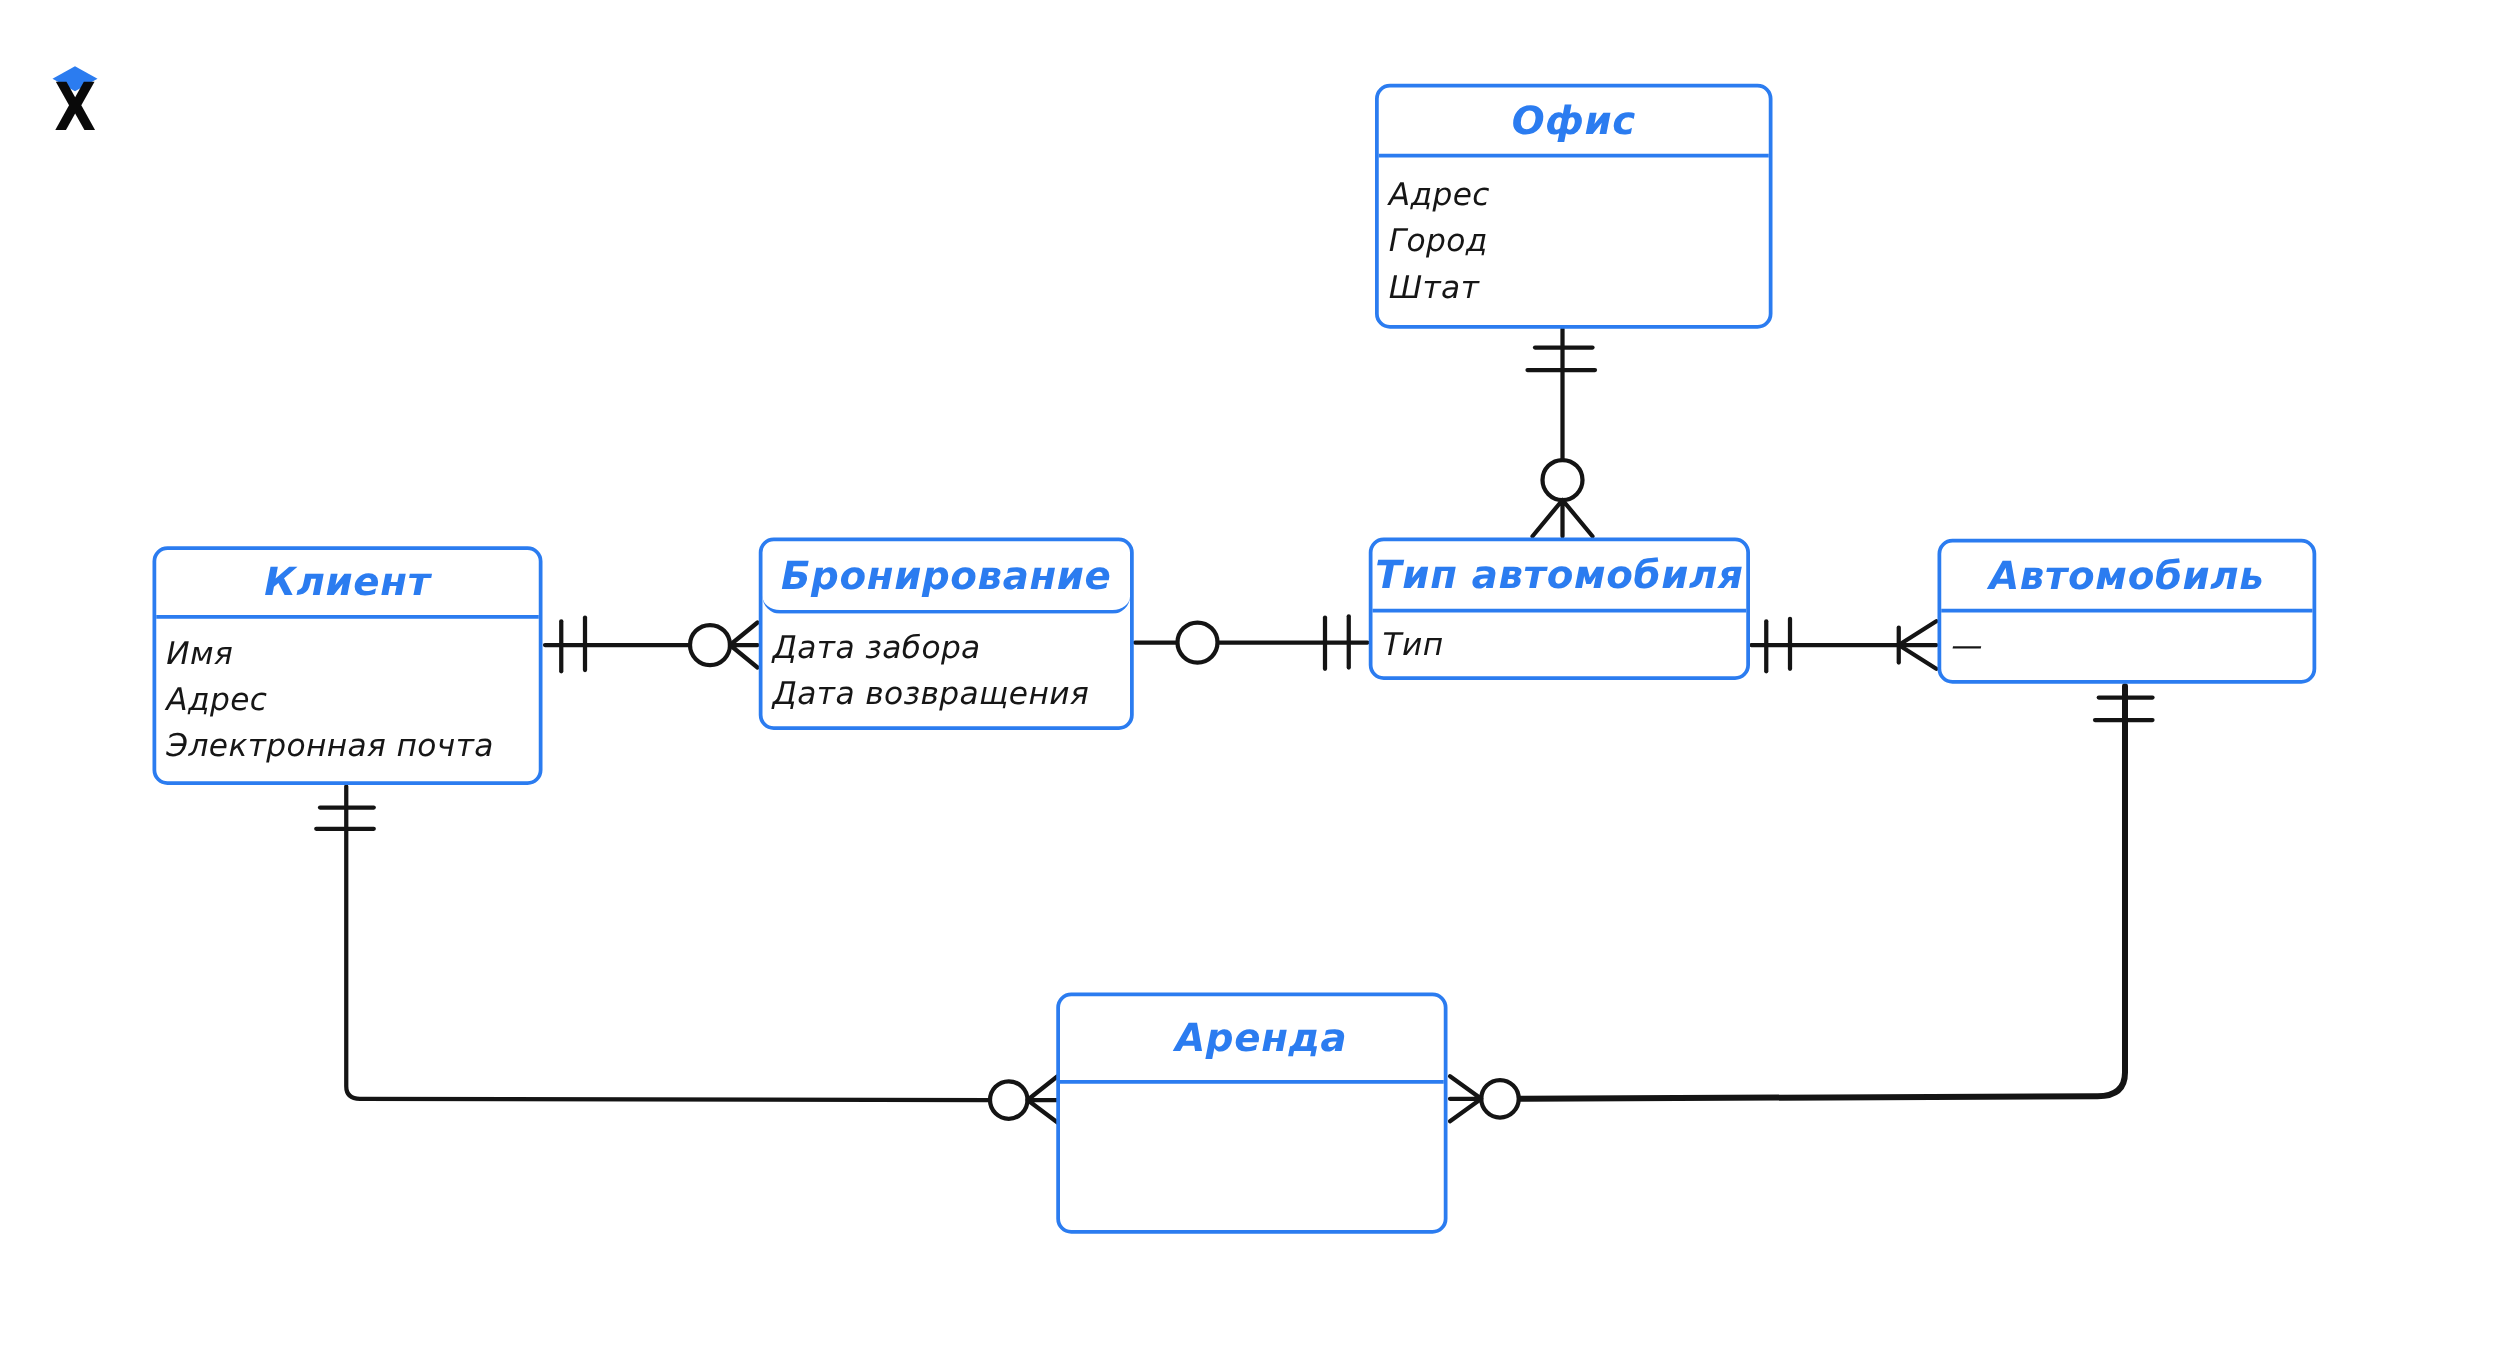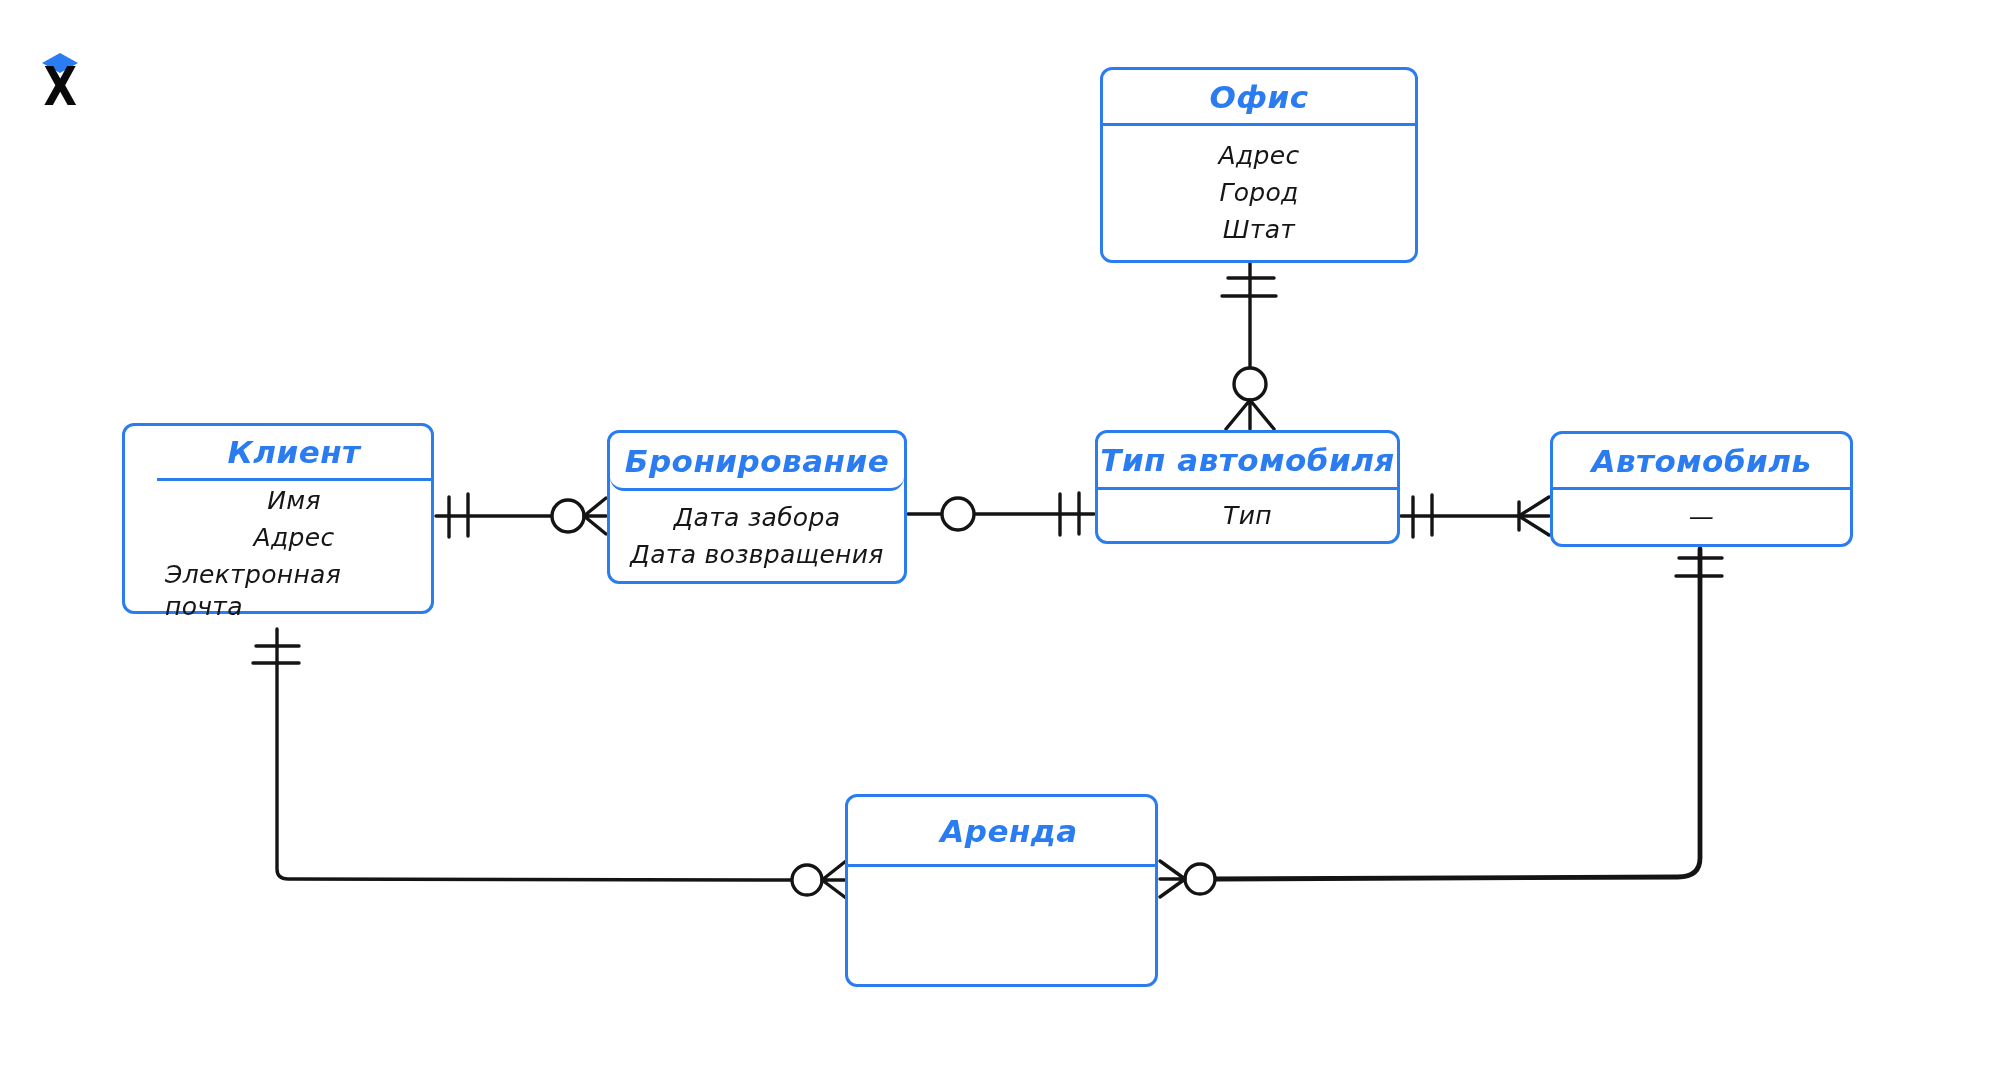--- a/index.html
+++ b/index.html
@@ -24,21 +24,21 @@
   }
   .entity-title{
     box-sizing:border-box;flex:0 0 auto;
     border-bottom:3.3px solid #2b7cf0;
     display:flex;align-items:center;justify-content:center;
     color:#2b7cf0;font-style:italic;font-weight:600;font-size:31px;
     letter-spacing:.5px;
   }
   .entity-body{
     flex:1 1 auto;display:flex;flex-direction:column;
-    align-items:center;justify-content:center;gap:5px;
+    align-items:flex-start;justify-content:center;gap:5px;
     color:#161616;font-style:italic;font-size:25px;line-height:1.28;
     letter-spacing:.3px;padding:4px 8px;
   }
   
   .connector-layer{position:absolute;left:0;top:0;pointer-events:none;}
   .connector-layer g{pointer-events:stroke;}
   .rel{stroke:#141414;stroke-width:3.4;fill:none;stroke-linecap:round;}
   .rel-thick{stroke:#141414;stroke-width:4.8;fill:none;stroke-linecap:round;}
   .zero-circle{stroke:#141414;stroke-width:3.4;fill:#ffffff;}
 </style>
@@ -106,21 +106,21 @@
 
   <div class="entity" style="left:1100px;top:67px;width:318px;height:196px;">
     <div class="entity-title" style="height:56px;">Офис</div>
     <div class="entity-body">
       <div>Адрес</div>
       <div>Город</div>
       <div>Штат</div>
     </div>
   </div>
 
-  <div class="entity" style="left:122px;top:423px;width:312px;height:191px;padding-left:32px;">
+  <div class="entity" style="left:122px;top:437px;width:312px;height:191px;">
     <div class="entity-title" style="height:55px;">Клиент</div>
     <div class="entity-body">
       <div>Имя</div>
       <div>Адрес</div>
       <div>Электронная почта</div>
     </div>
   </div>
 
   <div class="entity" style="left:607px;top:430px;width:300px;height:154px;">
     <div class="entity-title" style="height:58px;border-radius:14px;">Бронирование</div>

